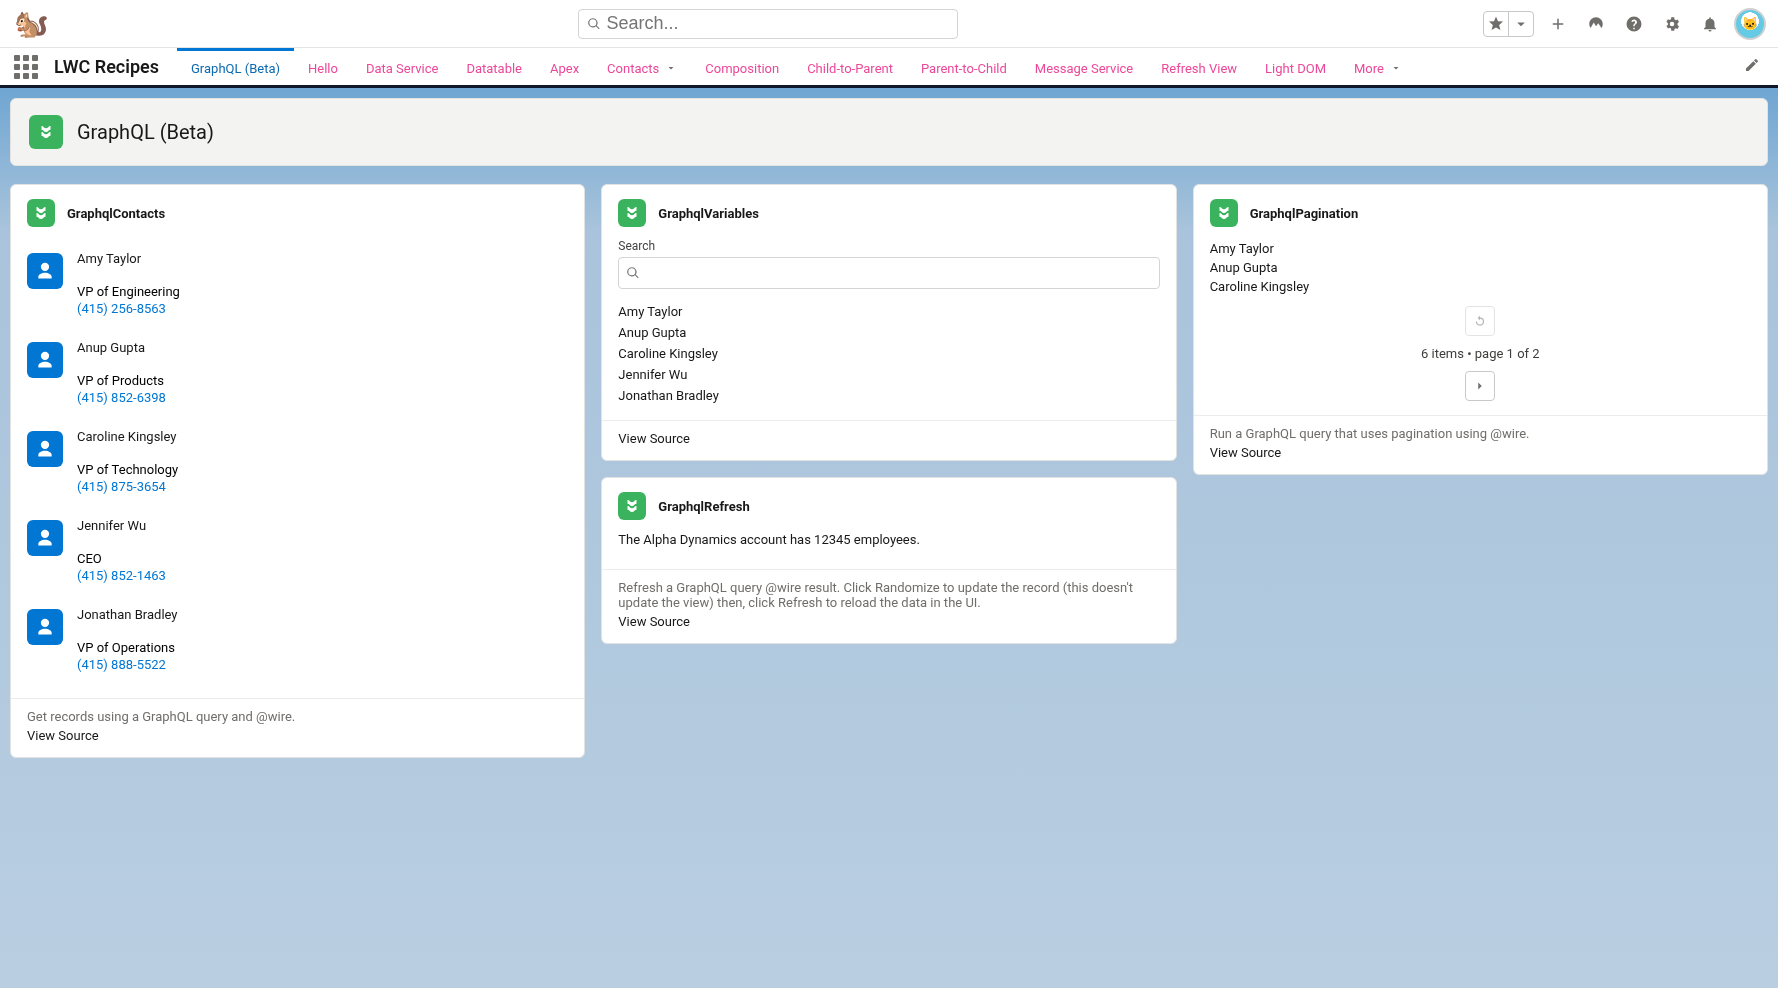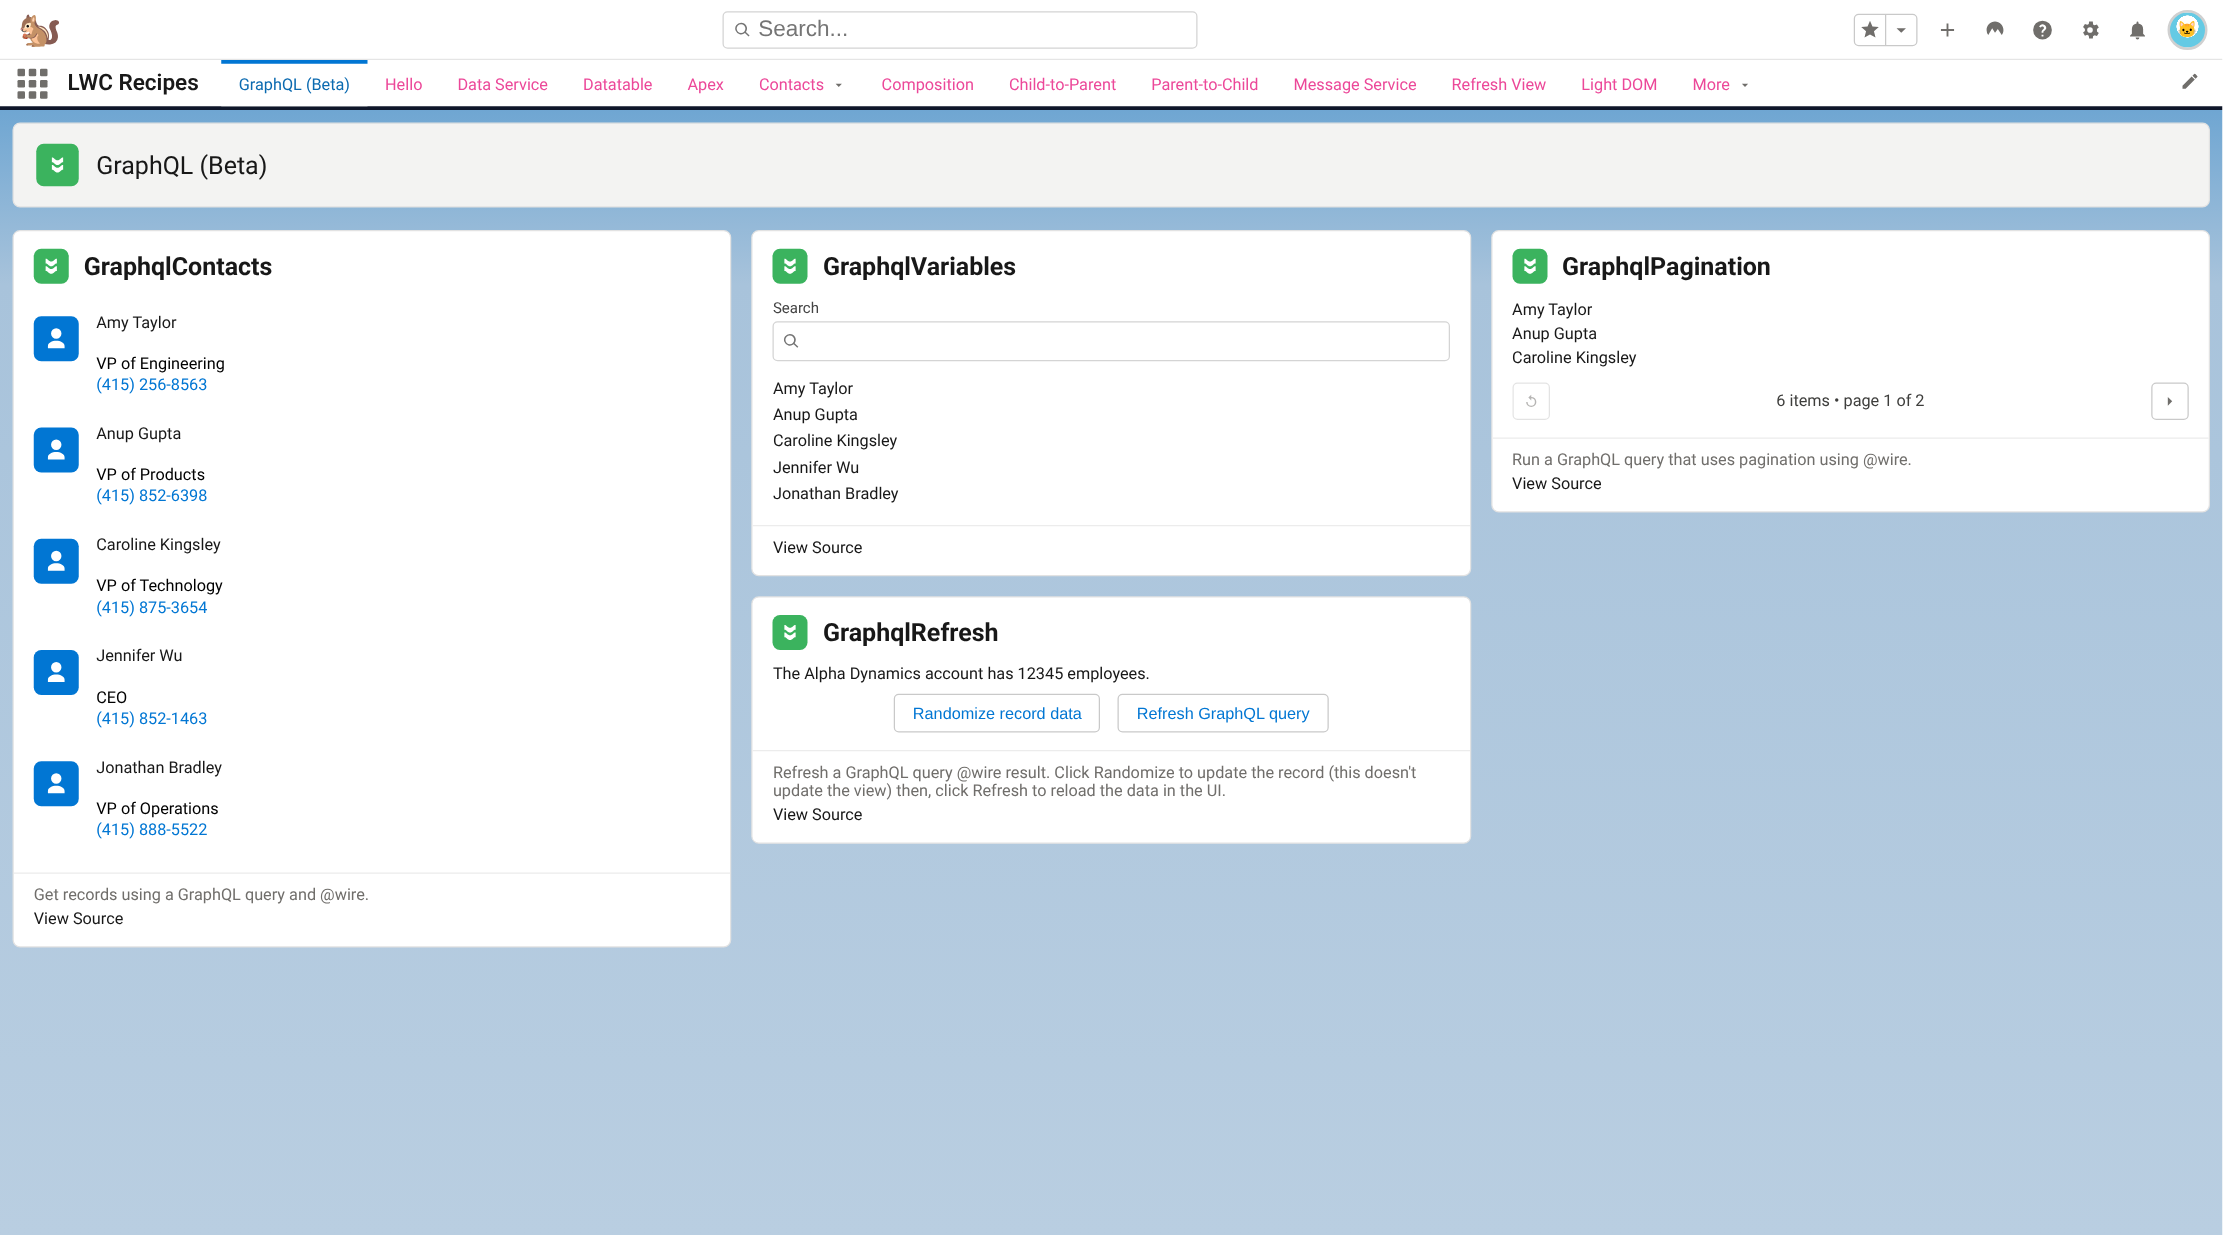--- a/index.html
+++ b/index.html
@@ -117,21 +117,21 @@
   .col { display:flex; flex-direction:column; gap:16px; }
   .card {
     background:#fff; border-radius:6px; border:1px solid #e2e2e2;
     overflow:hidden;
   }
   .card-header {
     display:flex; align-items:center; gap:12px;
     padding:14px 16px 8px;
   }
   .card-header .recipe-icon { width:28px; height:28px; }
-  .card-title { font-size:20px; font-weight:700; }
+  .card-title { font-size:13px; font-weight:700; }
   .card-body { padding: 4px 16px 14px; font-size:13px; }
   .card-footer {
     border-top:1px solid #ececec;
     padding:10px 16px 14px;
     font-size:13px;
     color:#3e3e3c;
   }
   .card-footer .desc { color:#706e6b; margin-bottom:4px; }
   .view-source { color:#181818; cursor:pointer; }
   .contact-list .item {
@@ -156,21 +156,21 @@
   .search-field-wrap svg { position:absolute; left:8px; top:9px; width:14px; height:14px; fill:#757575;}
   .name-list div { padding:3px 0; }
   .btn {
     border:1px solid #c9c9c9; background:#fff; color:#0176D3;
     padding:7px 14px; border-radius:4px; font-size:13px; cursor:pointer;
   }
   .btn-row { display:flex; justify-content:center; gap:14px; margin-top:6px; }
   .refresh-msg { margin-bottom:8px; }
   .pagelist div { padding:2px 0; }
   .pagination-bar {
-    display:flex; align-items:center; margin-top:10px; gap:10px;
+    display:flex; align-items:center; margin-top:10px; gap:10px;flex-direction:column;
   }
   .icon-btn {
     width:30px; height:30px; border:1px solid #c9c9c9; border-radius:4px;
     display:flex; align-items:center; justify-content:center;
     background:#fff; cursor:pointer;
   }
   .icon-btn svg { width:14px; height:14px; fill:#706e6b;}
   .icon-btn.disabled { opacity:.5; cursor:default;}
   .pager-text { flex:1; text-align:center; color:#3e3e3c; }
 </style>
@@ -402,24 +402,20 @@
         <div class="card-header">
           <div class="recipe-icon">
             <svg viewBox="0 0 24 24">
                 <path d="M6 4c3 0 3 3 6 3s3-3 6-3v5c-3 0-3 3-6 3s-3-3-6-3V4zm0 8c3 0 3 3 6 3s3-3 6-3v5c-3 0-3 3-6 3s-3-3-6-3v-5z"></path>
               </svg>
           </div>
           <div class="card-title">GraphqlRefresh</div>
         </div>
         <div class="card-body">
           <div class="refresh-msg">The Alpha Dynamics account has 12345 employees.</div>
-          <div class="btn-row">
-            <button class="btn">Randomize record data</button>
-            <button class="btn">Refresh GraphQL query</button>
-          </div>
         </div>
         <div class="card-footer">
           <div class="desc">Refresh a GraphQL query @wire result. Click Randomize to update the record (this doesn't update the view) then, click Refresh to reload the data in the UI.</div>
           <div class="view-source">View Source</div>
         </div>
       </div>
     </div>
 
     <div class="col">
       <div class="card">

